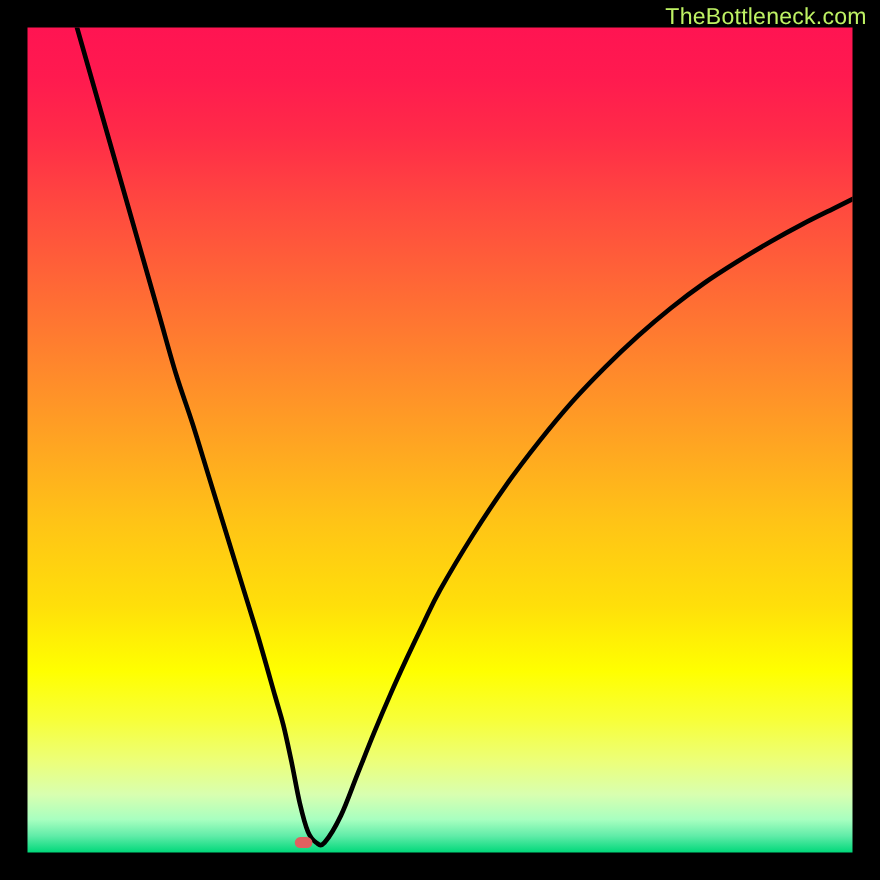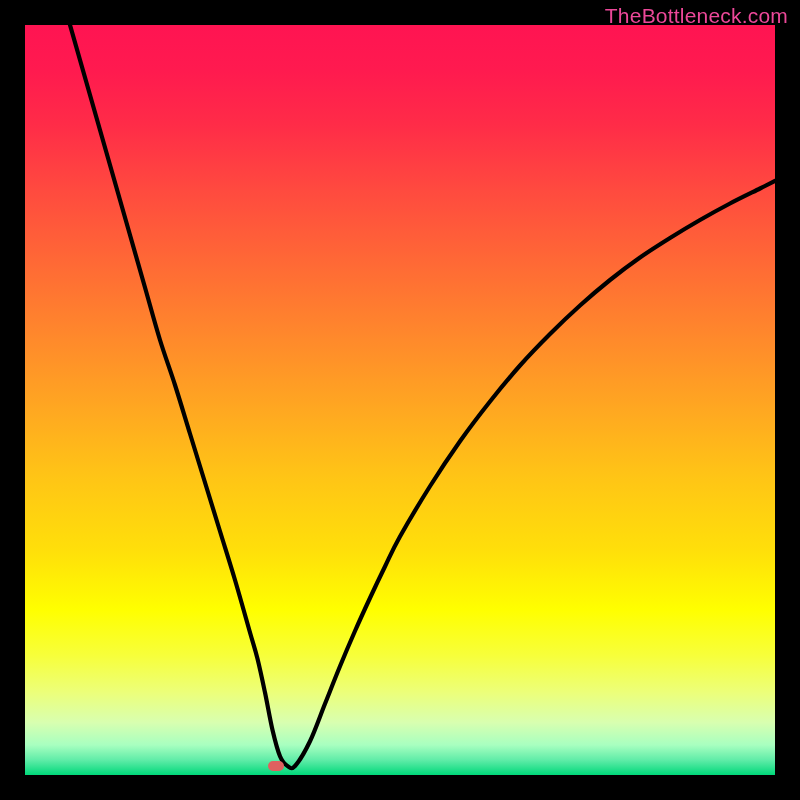--- a/index.html
+++ b/index.html
@@ -60,21 +60,21 @@
     height: 10px;
     border-radius: 5px;
     background: #e06060;
     transform: translate(-50%, -50%);
     pointer-events: none;
   }
   .watermark {
     position: absolute;
     top: 4px;
     right: 12px;
-    color: #ec4899;
+    color: #bef264;
     font-size: 21px;
     font-weight: 400;
     letter-spacing: 0.2px;
     user-select: none;
   }
 </style>
 </head>
 <body>
 
 <div class="watermark">TheBottleneck.com</div>

